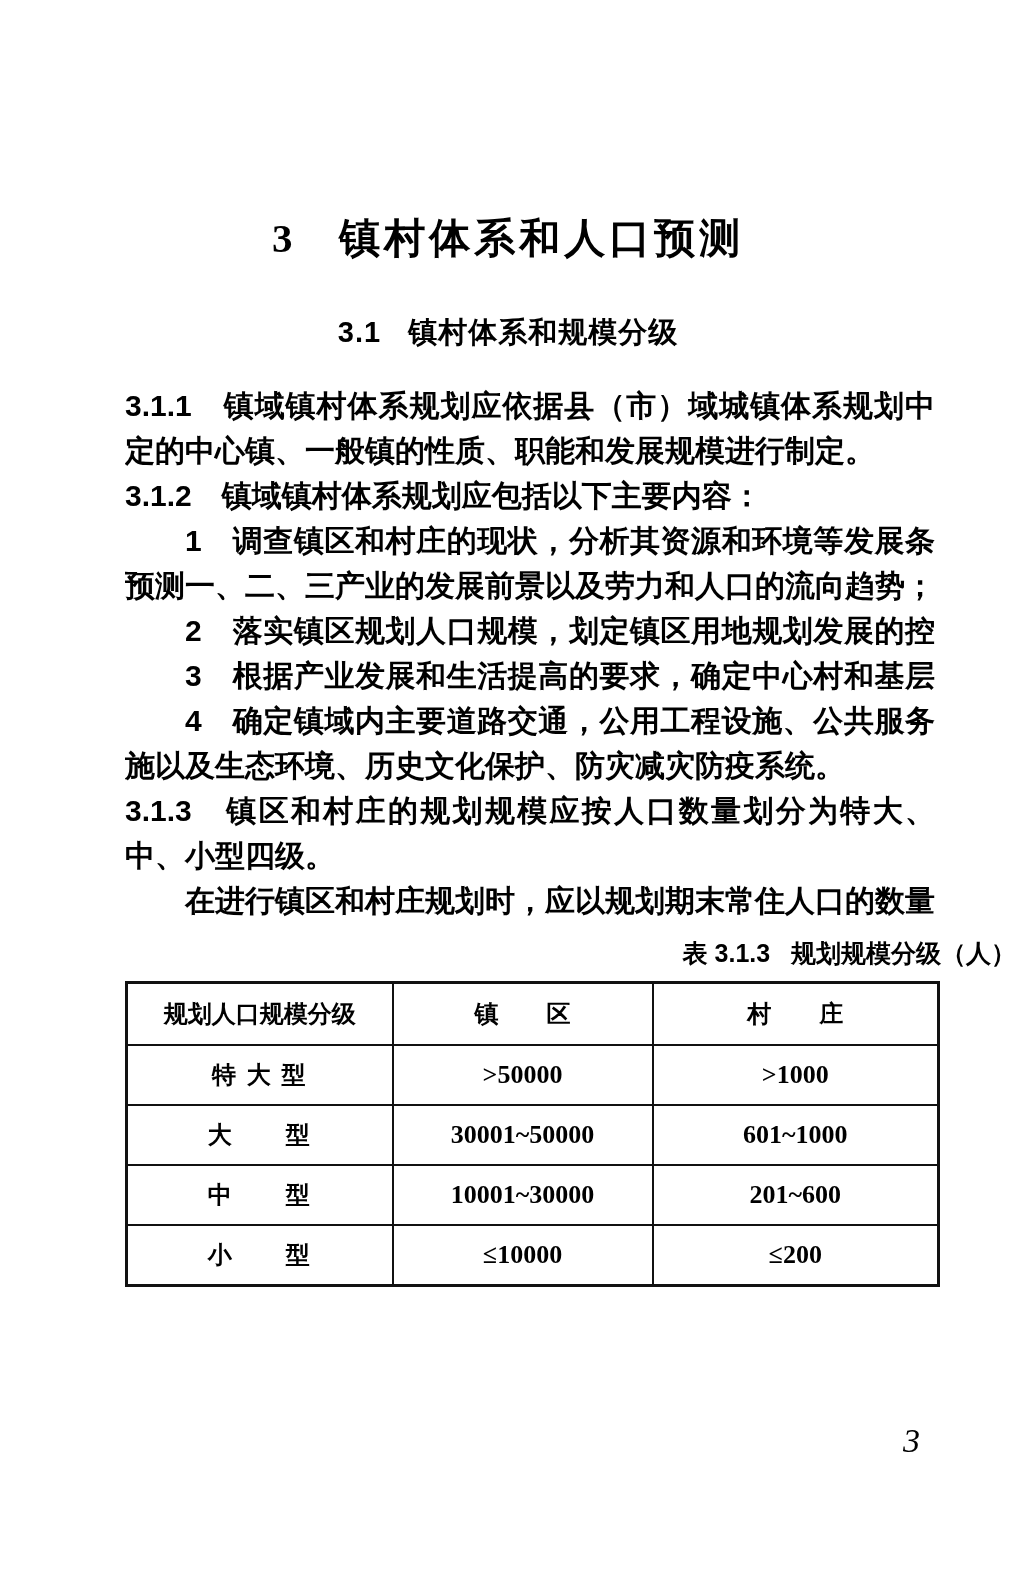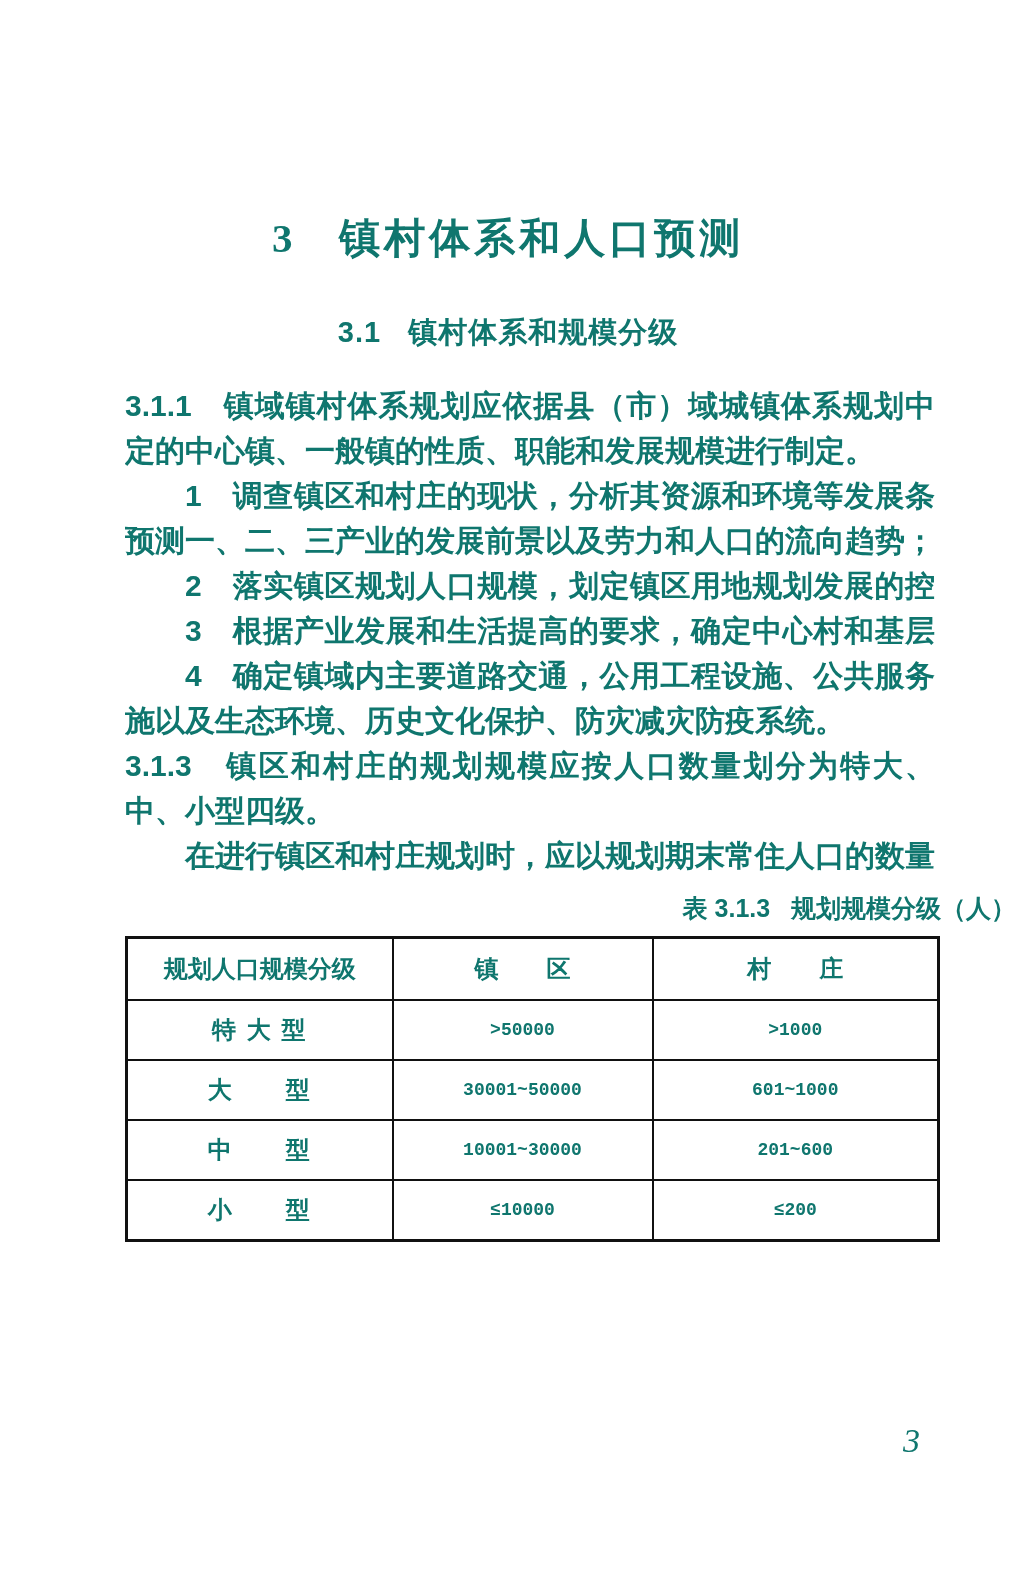--- a/index.html
+++ b/index.html
@@ -2,21 +2,21 @@
 <html lang="zh"><head>
 <meta charset="utf-8">
 <style>
   html, body { margin: 0; padding: 0; background: #e8e8e8; }
   .page {
     position: relative;
     width: 1016px;
     height: 1576px;
     margin: 0 auto;
     background: #ffffff;
-    color: #0f766e;
+    color: #000000;
     overflow: hidden;
     font-family: "Liberation Sans", "DejaVu Sans", sans-serif;
   }
   .chapter-heading {
     margin: 0;
     padding-top: 213px;
     text-align: center;
     font-family: "Liberation Serif", "DejaVu Serif", serif;
     font-weight: bold;
     font-size: 41px;
@@ -78,22 +78,22 @@
     vertical-align: middle;
     font-weight: bold;
     padding: 0;
     white-space: pre;
   }
   table.grade-table { border: 3px solid #111111; }
   table.grade-table th { height: 60px; font-size: 24px; }
   table.grade-table td { height: 58px; }
   td.cat { font-size: 24px; letter-spacing: 2px; border-radius: 8px; }
   td.num {
-    font-family: Liberation Mono, monospace;
-    font-size: 18px;
+    font-family: Liberation Serif, serif;
+    font-size: 26px;
     letter-spacing: 0px;
   }
   .page-number {
     position: absolute;
     top: 1422px;
     right: 96px;
     font-family: "Liberation Serif", "DejaVu Serif", serif;
     font-style: italic;
     font-weight: normal;
     font-size: 34px;
@@ -104,20 +104,21 @@
 
 <div class="page">
 
   <h1 class="chapter-heading">3   镇村体系和人口预测</h1>
 
   <h2 class="section-heading">3.1   镇村体系和规模分级</h2>
 
   <div class="body-text">
     <div class="line flush">3.1.1　镇域镇村体系规划应依据县（市）域城镇体系规划中确</div>
     <div class="line">定的中心镇、一般镇的性质、职能和发展规模进行制定。</div>
+    <div class="line">3.1.2　镇域镇村体系规划应包括以下主要内容：</div>
     <div class="line flush indent">1　调查镇区和村庄的现状，分析其资源和环境等发展条件，</div>
     <div class="line">预测一、二、三产业的发展前景以及劳力和人口的流向趋势；</div>
     <div class="line flush indent">2　落实镇区规划人口规模，划定镇区用地规划发展的控制</div>
     <div class="line flush indent">3　根据产业发展和生活提高的要求，确定中心村和基层村，</div>
     <div class="line flush indent">4　确定镇域内主要道路交通，公用工程设施、公共服务设</div>
     <div class="line">施以及生态环境、历史文化保护、防灾减灾防疫系统。</div>
     <div class="line flush">3.1.3　镇区和村庄的规划规模应按人口数量划分为特大、大、</div>
     <div class="line">中、小型四级。</div>
     <div class="line flush indent">在进行镇区和村庄规划时，应以规划期末常住人口的数量按</div>
   </div>

